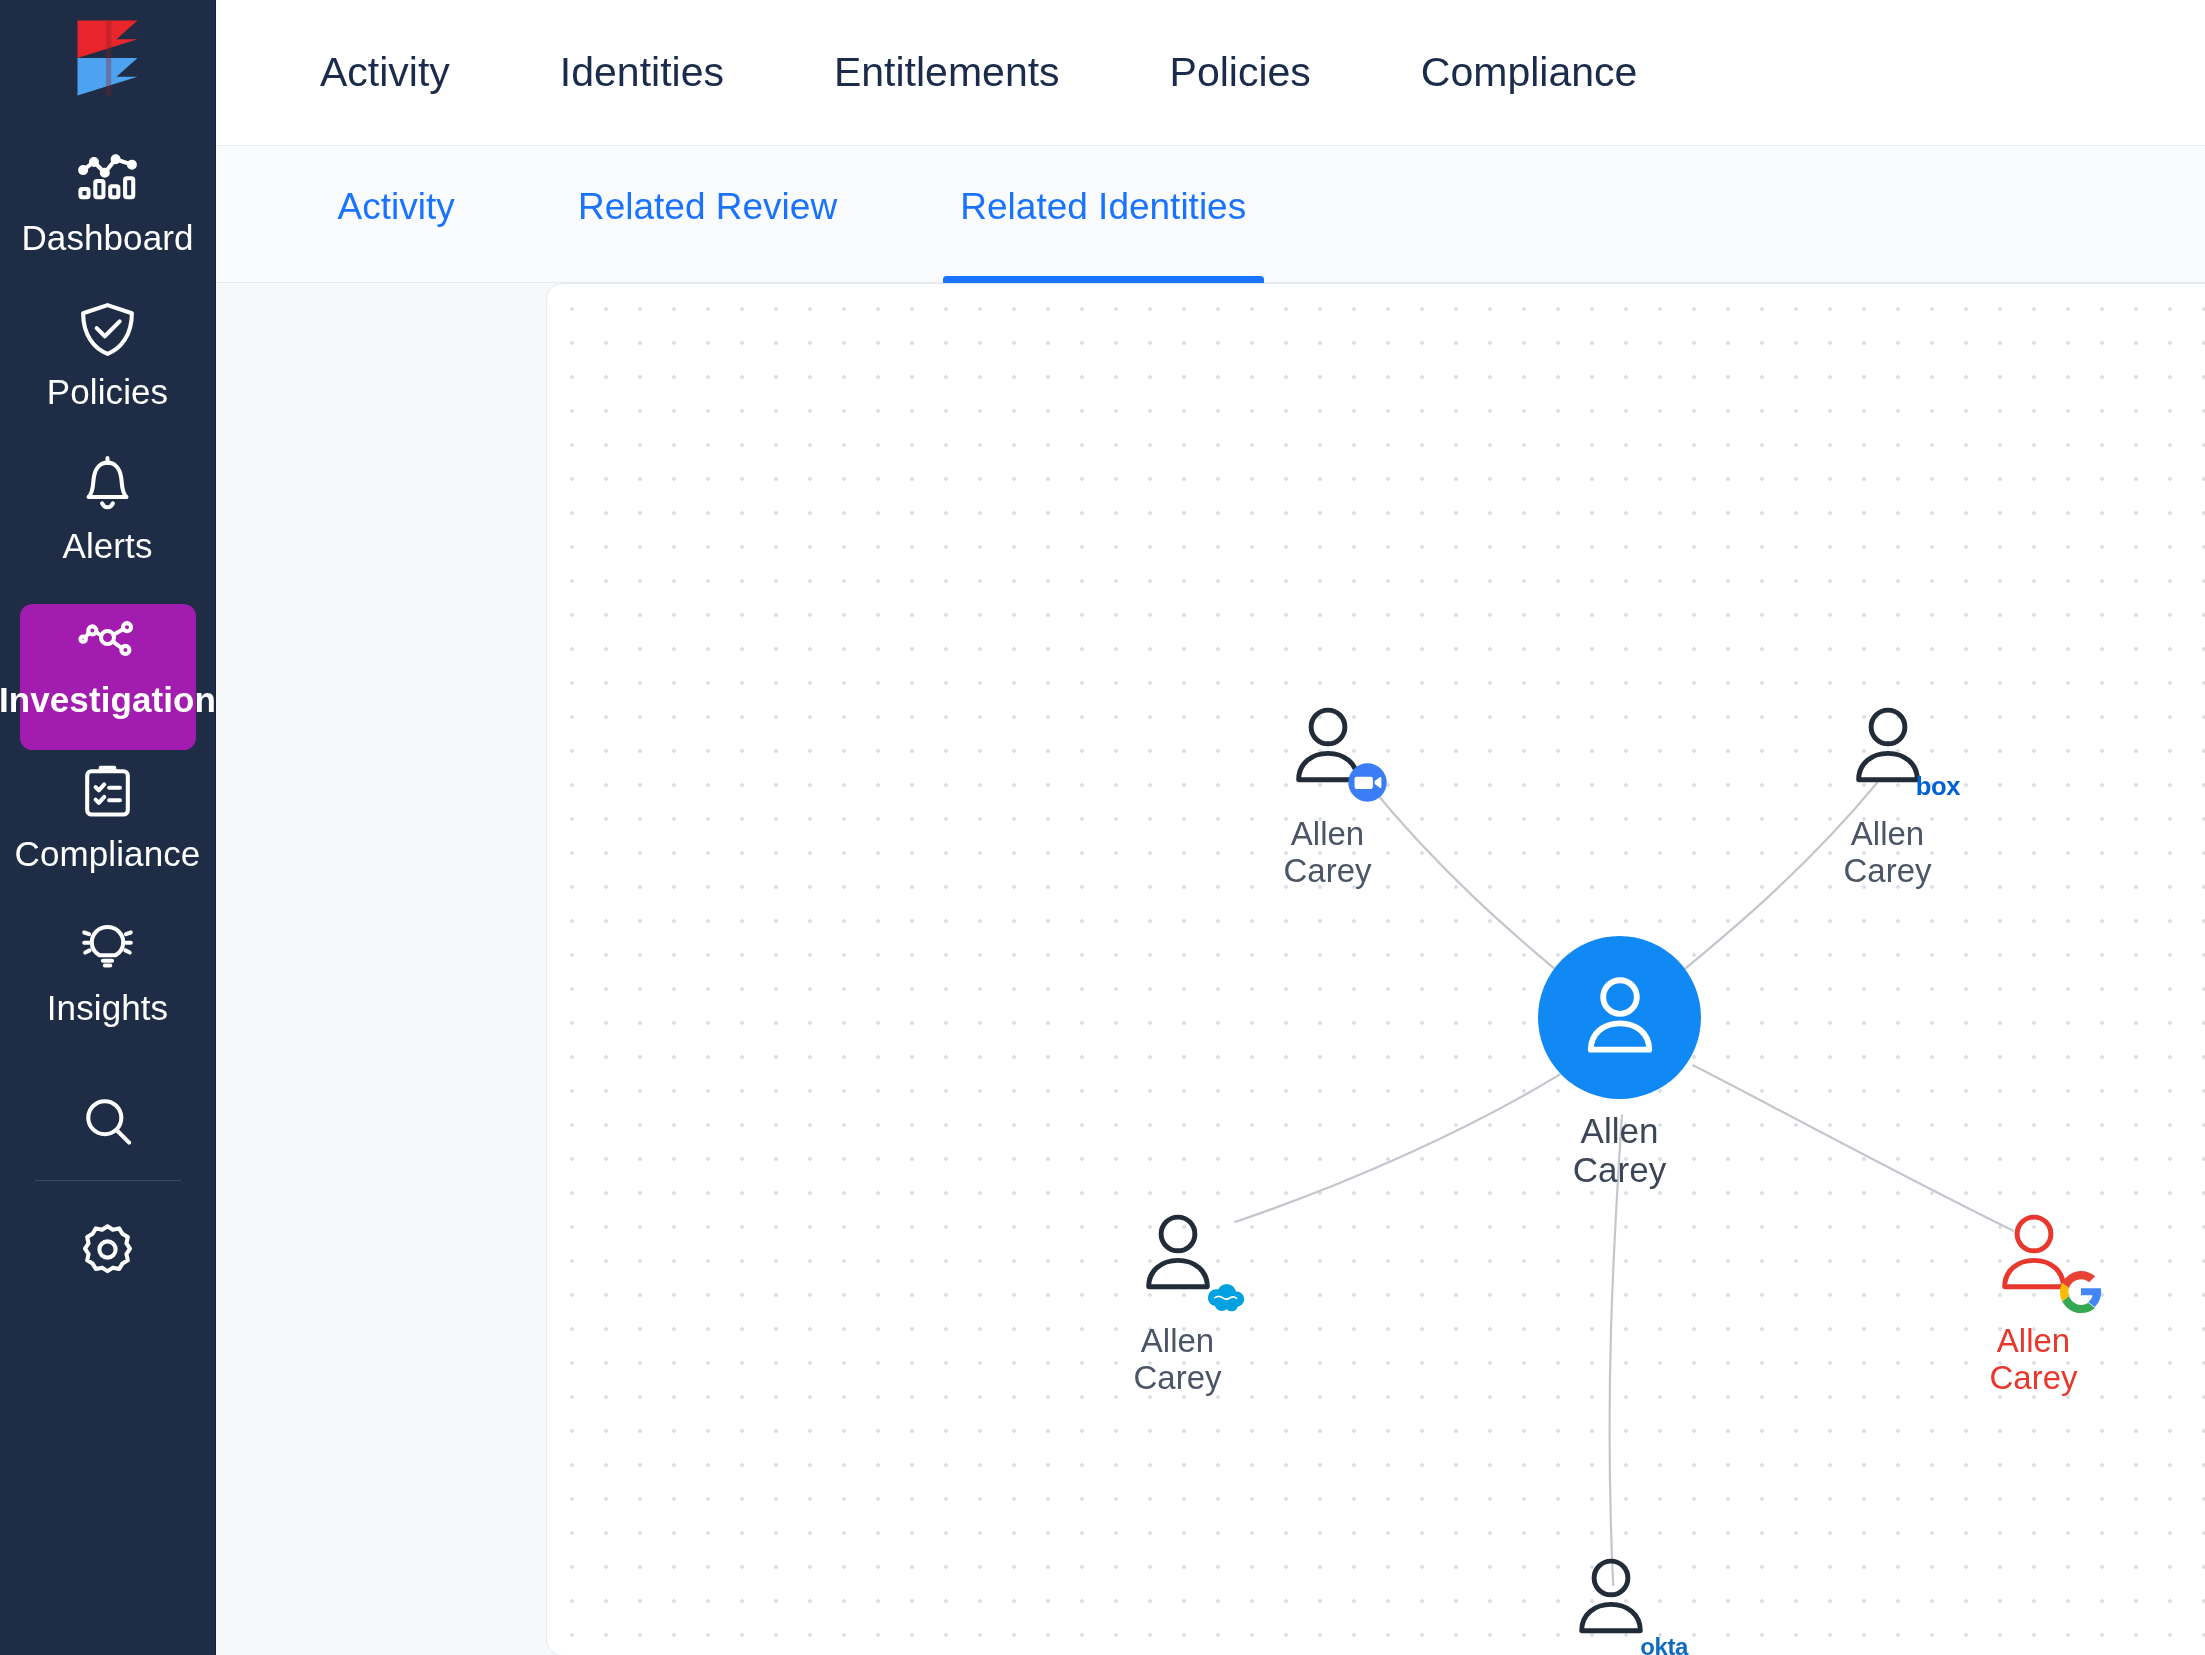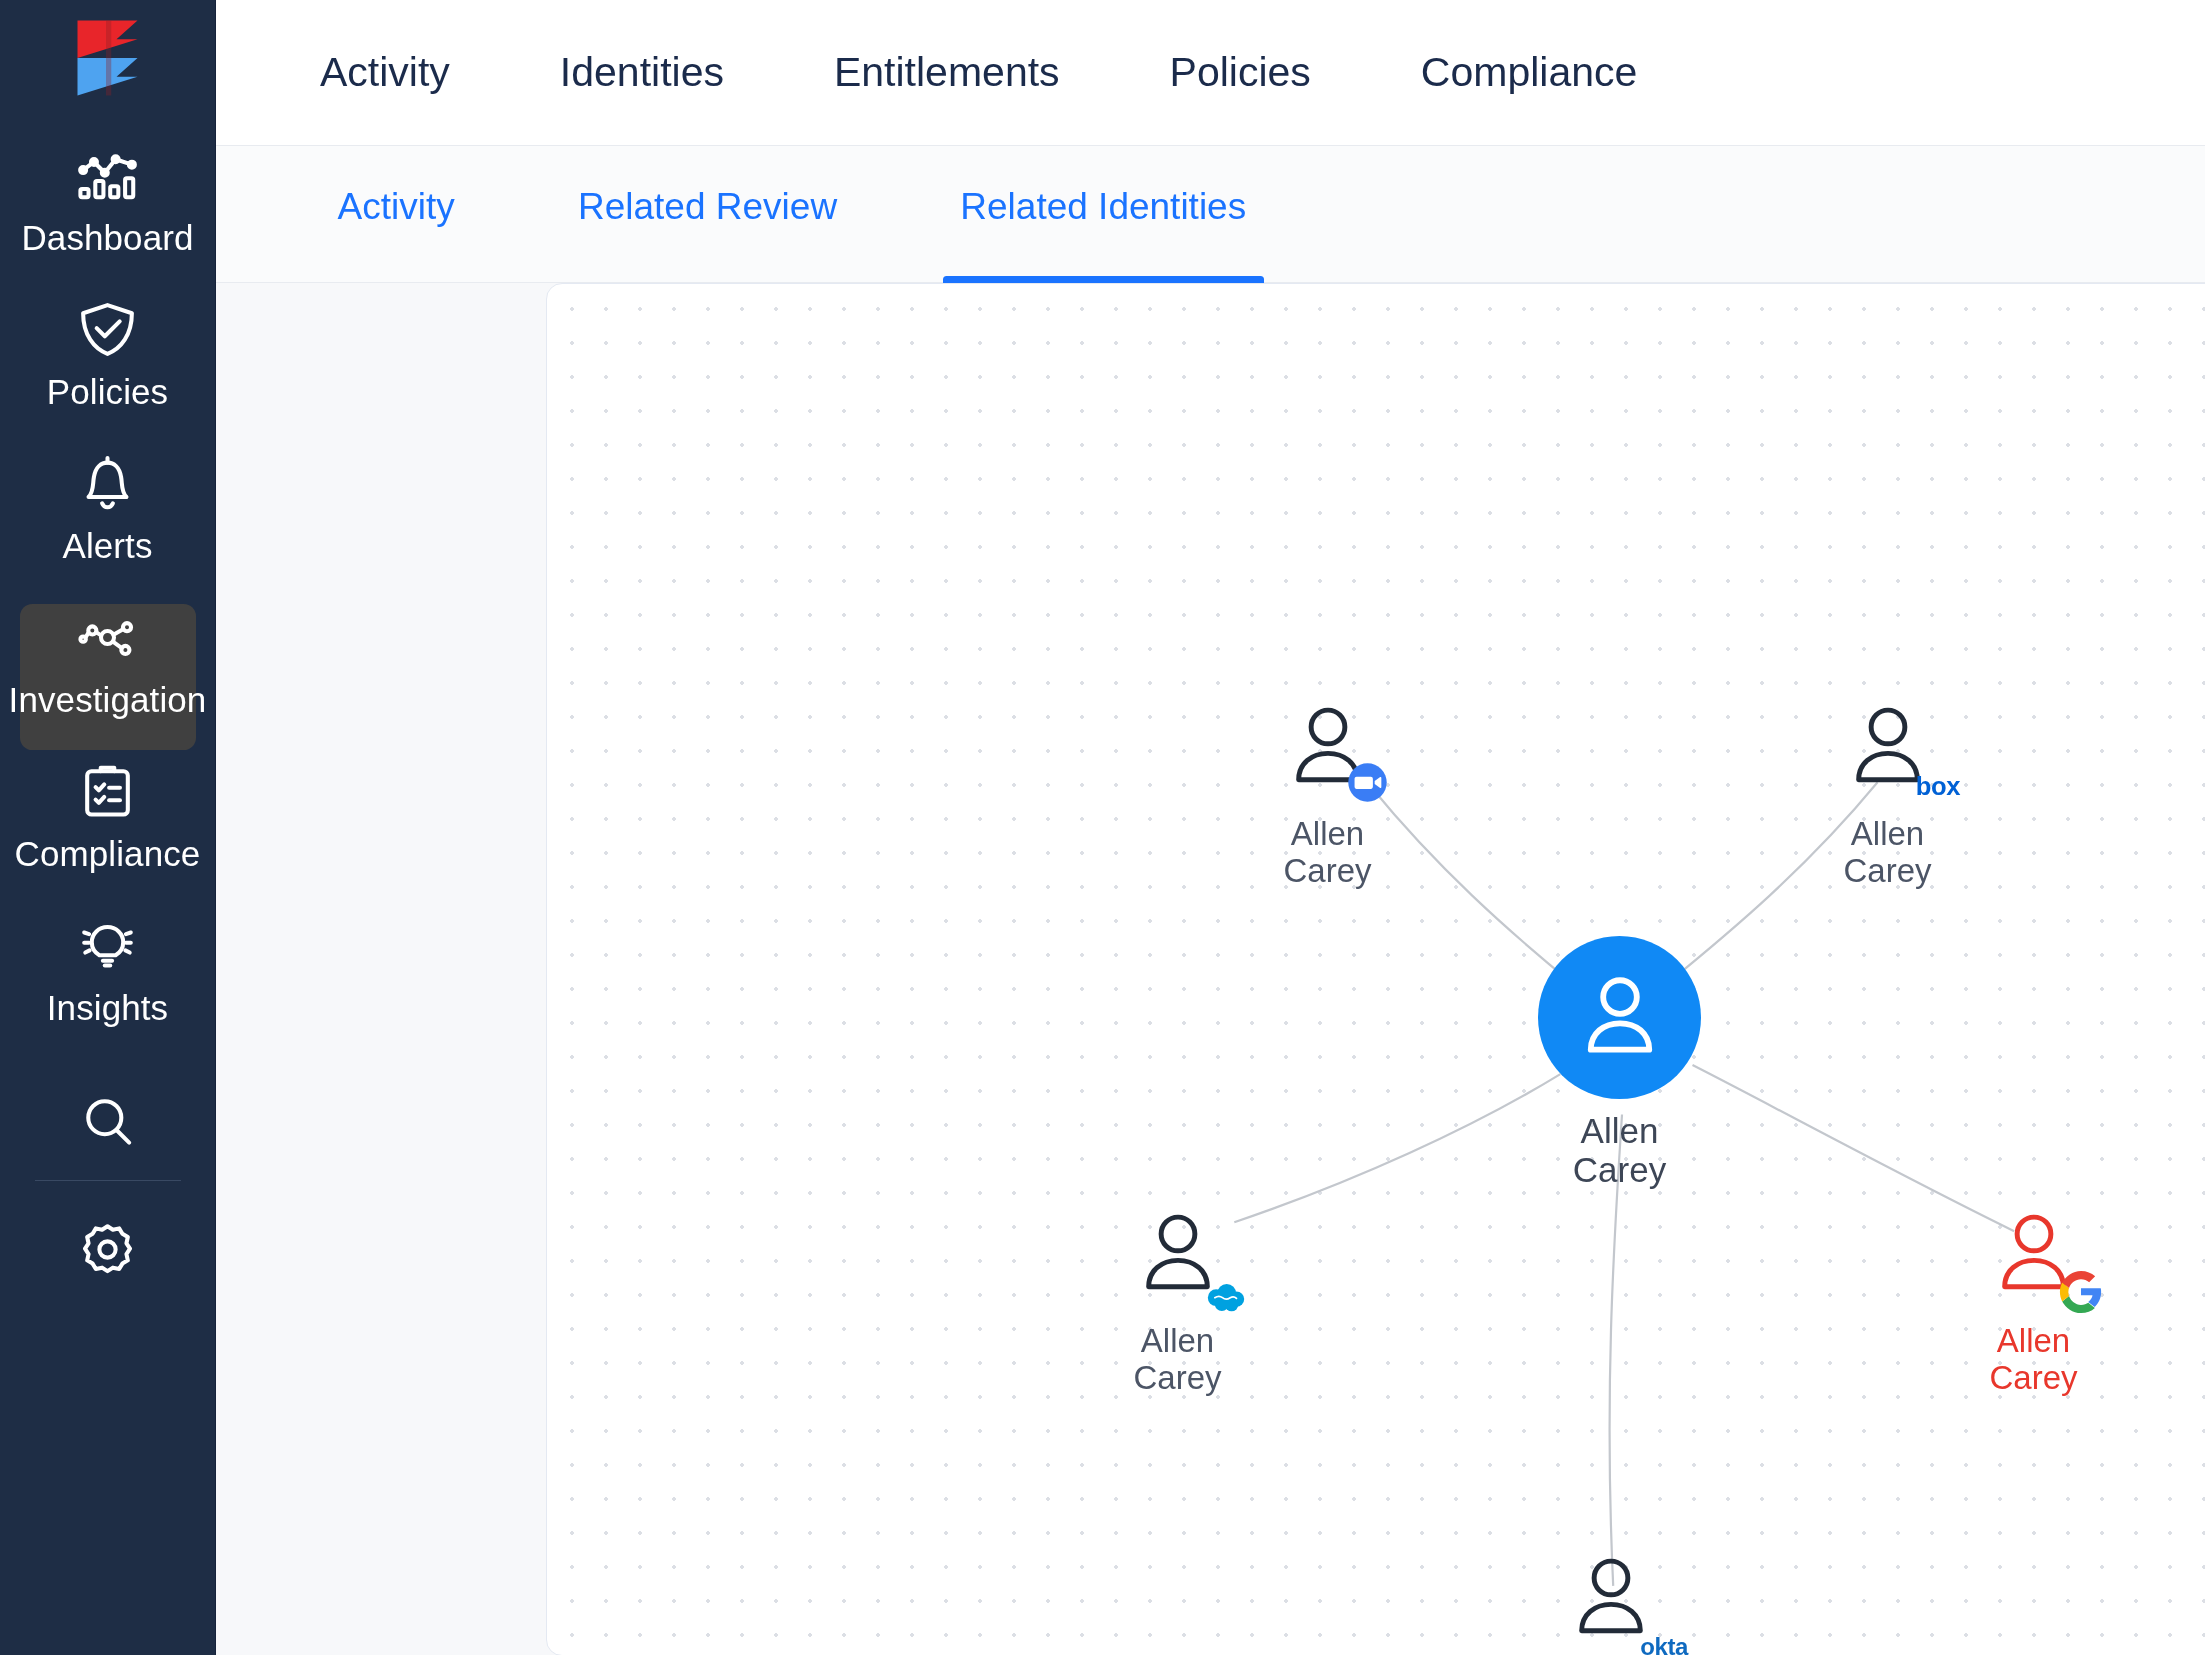--- a/index.html
+++ b/index.html
@@ -20,21 +20,21 @@
     display:flex; flex-direction:column; align-items:center;
     padding-top:16px;
     border-right:1.8px solid #16223a;
   }
   #logo { width:75px; height:84px; margin-bottom:42px; display:flex; align-items:center; justify-content:center; }
   .nav-item {
     width:176px; height:146px;
     display:flex; flex-direction:column; align-items:center; 
     gap:11.5px; border-radius:12.3px; cursor:pointer; margin-bottom:8px;
   }
-  .nav-item.active { background:#404040; }
+  .nav-item.active { background:#a21caf;font-weight:bold; }
   .nav-ico { width:66px; height:66px; display:flex; align-items:center; justify-content:center; }
   .nav-ico svg { width:65px; height:65px; display:block; }
   .nav-label { color:#ffffff; font-size:35px; letter-spacing:0.1px; line-height:1; white-space:nowrap; }
   .nav-mini { width:176px; height:110px; display:flex; align-items:center; justify-content:center; cursor:pointer; }
   .nav-mini svg { width:65px; height:65px; display:block; }
   #sidebar-divider { width:146px; height:1.8px; background:#394963; margin:3.5px 0 13.2px; }
 
   
   #main { flex:1; height:1656px; display:flex; flex-direction:column; min-width:0; }
 

